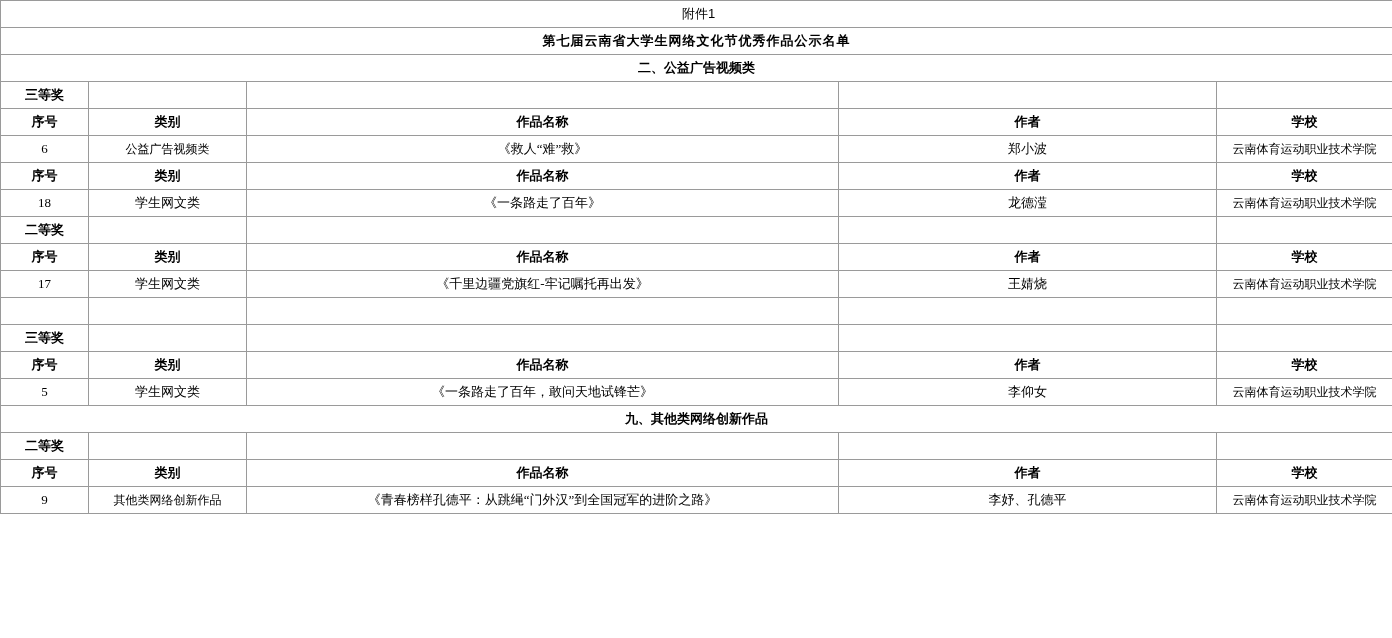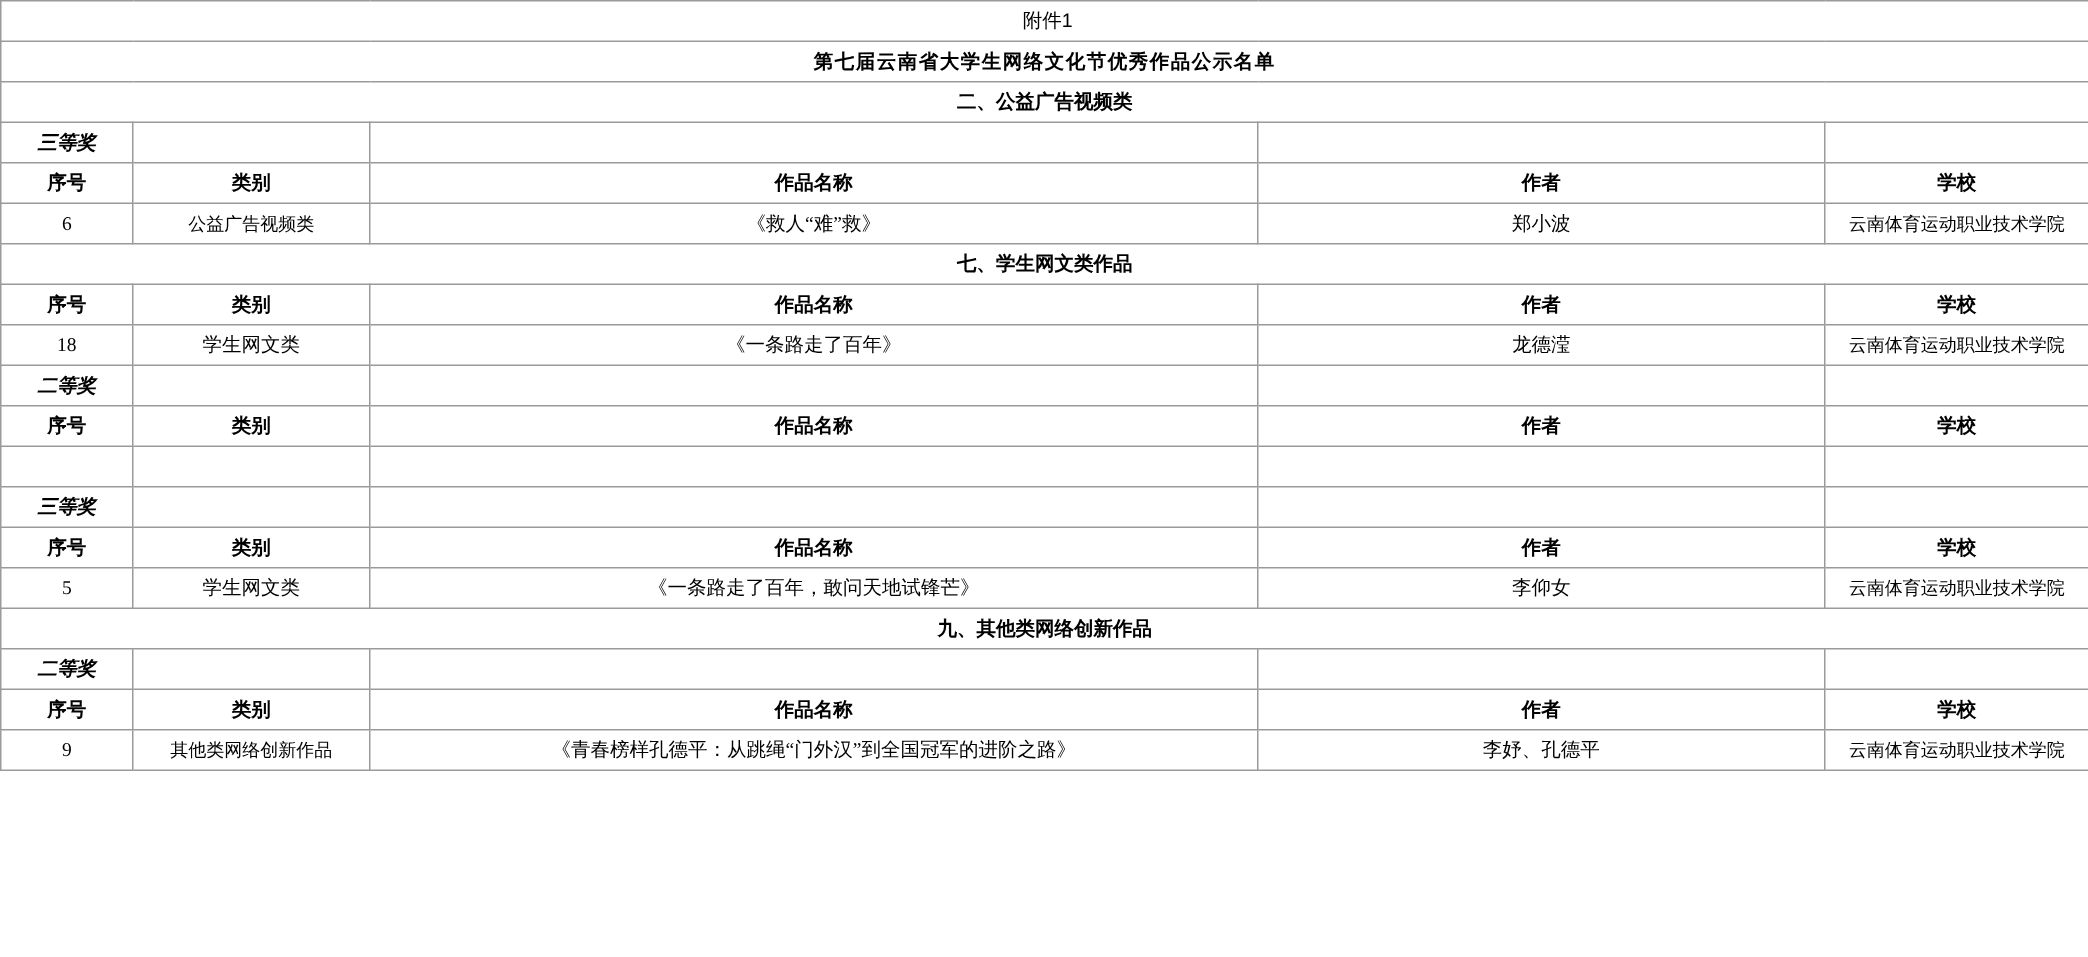--- a/index.html
+++ b/index.html
@@ -50,21 +50,20 @@
     font-size: 21px;
     font-weight: bold;
     height: 32px;
     line-height: 30px;
   }
   .award-label {
     font-family: "Liberation Serif", "DejaVu Serif", serif;
     font-size: 15px;
     font-weight: bold;
     text-align: center;
-    font-style: italic;
   }
   .hdr {
     font-family: "Liberation Serif", "DejaVu Serif", serif;
     font-size: 15px;
     font-weight: bold;
     margin-left: 12px;
   }
   .cell {
     font-family: "Liberation Serif", "DejaVu Serif", serif;
     font-size: 13px;
@@ -111,23 +110,20 @@
     </tr>
     <tr>
       <td class="cell">6</td>
       <td class="cell small">公益广告视频类</td>
       <td class="cell">《救人“难”救》</td>
       <td class="cell">郑小波</td>
       <td class="cell small">云南体育运动职业技术学院</td>
     </tr>
 
     <tr>
-      <td class="section-title" colspan="5">七、学生网文类作品</td>
-    </tr>
-    <tr>
       <td class="hdr">序号</td>
       <td class="hdr">类别</td>
       <td class="hdr">作品名称</td>
       <td class="hdr">作者</td>
       <td class="hdr">学校</td>
     </tr>
     <tr>
       <td class="cell">18</td>
       <td class="cell">学生网文类</td>
       <td class="cell">《一条路走了百年》</td>
@@ -142,20 +138,27 @@
       <td class="blank"></td>
       <td class="blank"></td>
     </tr>
     <tr>
       <td class="hdr">序号</td>
       <td class="hdr">类别</td>
       <td class="hdr">作品名称</td>
       <td class="hdr">作者</td>
       <td class="hdr">学校</td>
     </tr>
+    <tr>
+      <td class="cell">17</td>
+      <td class="cell">学生网文类</td>
+      <td class="cell">《千里边疆党旗红-牢记嘱托再出发》</td>
+      <td class="cell">王婧烧</td>
+      <td class="cell small">云南体育运动职业技术学院</td>
+    </tr>
 
     <tr>
       <td class="blank"></td>
       <td class="blank"></td>
       <td class="blank"></td>
       <td class="blank"></td>
       <td class="blank"></td>
     </tr>
 
     <tr>

